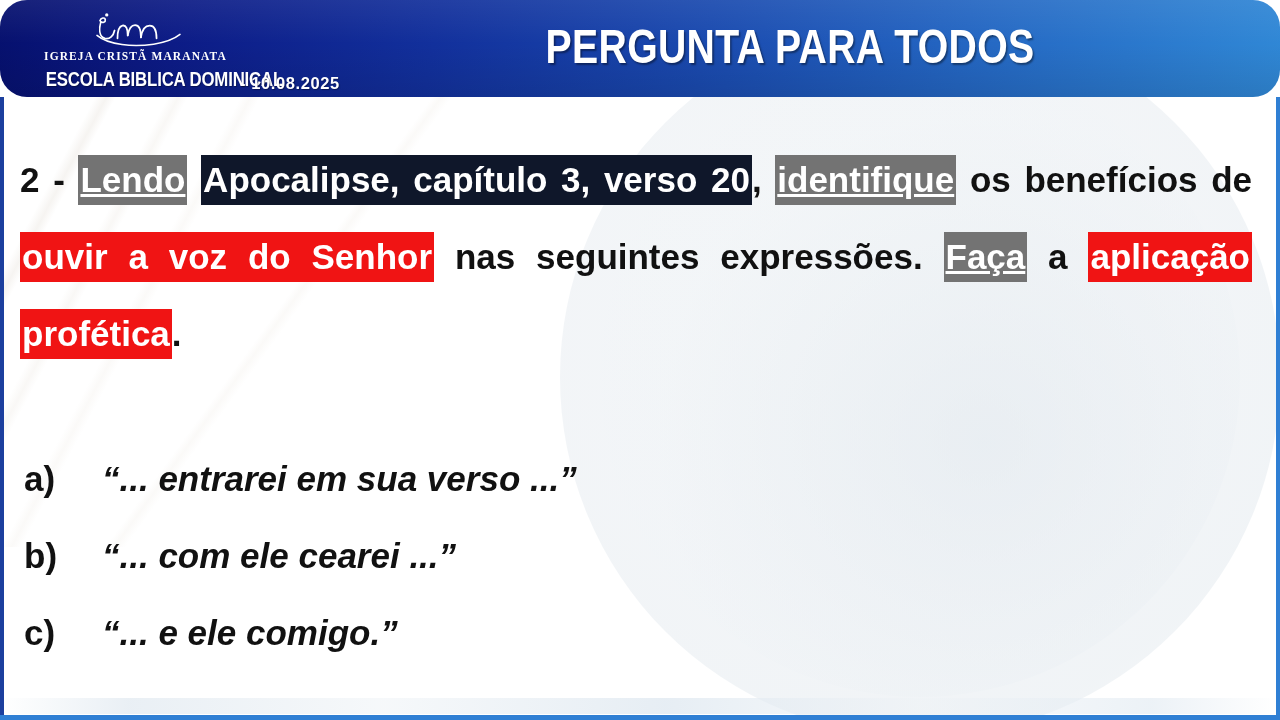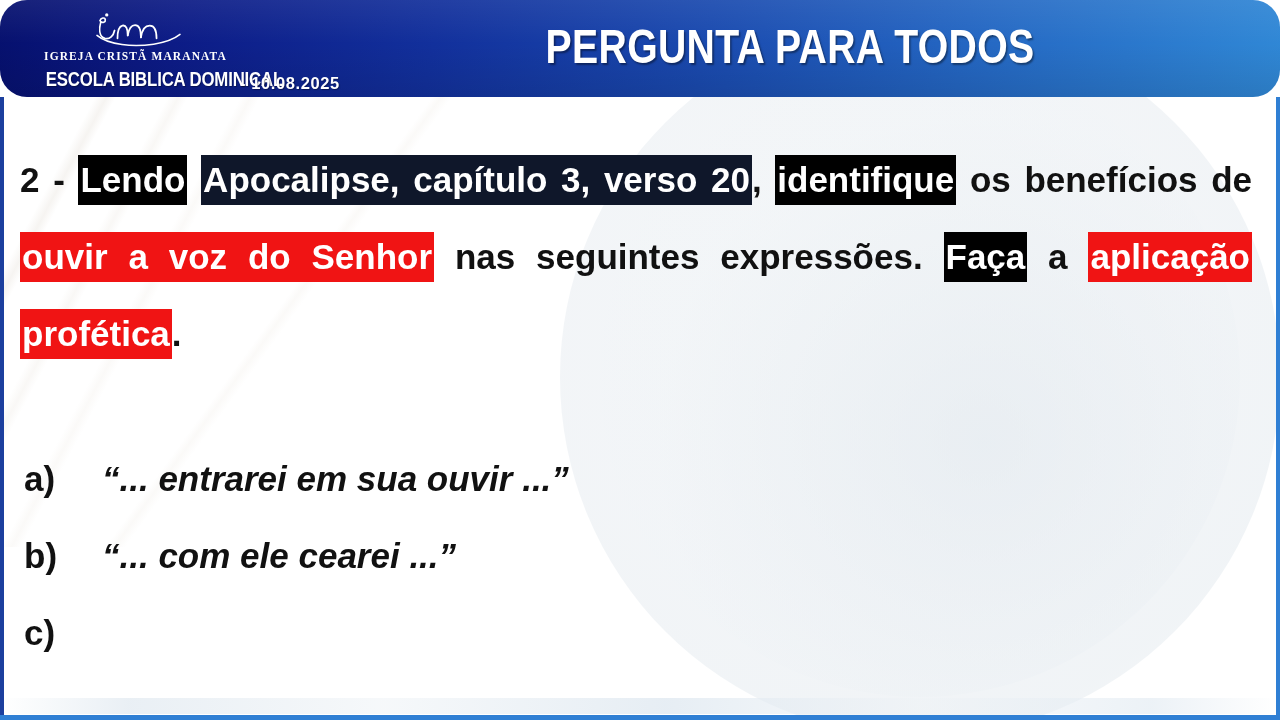--- a/index.html
+++ b/index.html
@@ -206,21 +206,21 @@
     width: 100%;
     height: 0;
   }
 
   .hl {
     color: #ffffff;
     padding: 5px 2px 6px 2px;
     box-decoration-break: clone;
     -webkit-box-decoration-break: clone;
   }
-  .hl-navy { background: #000000; }
+  .hl-navy { background: #737373; text-decoration: underline; }
   .hl-green { background: #0f172a; }
   .hl-red { background: #f01414; margin-top: 8px; }
   .plain { color: #111111; }
 
   
   #answer-list {
     margin: 10px 0 0 0;
     padding: 0;
     list-style: none;
   }
@@ -282,28 +282,29 @@
     <div id="bg-pages"></div>
     <div id="bg-shelf"></div>
 
     <div id="content">
 
       <p class="q-para"><span class="plain">2 - </span><span class="hl hl-navy">Lendo</span><span class="plain"> </span><span class="hl hl-green">Apocalipse, capítulo 3, verso 20</span><span class="plain">, </span><span class="hl hl-navy">identifique</span><span class="plain"> os benefícios de </span><span class="hl hl-red">ouvir a voz do Senhor</span><span class="plain"> nas seguintes expressões. </span><span class="hl hl-navy">Faça</span><span class="plain"> a </span><span class="hl hl-red">aplicação profética</span><span class="plain">.</span></p>
 
       <ul id="answer-list">
         <li class="ans-row">
           <span class="ans-marker">a)</span>
-          <span class="ans-text">“... entrarei em sua ouvir ...”</span>
+          <span class="ans-text">“... entrarei em sua verso ...”</span>
         </li>
         <li class="ans-row">
           <span class="ans-marker">b)</span>
           <span class="ans-text">“... com ele cearei ...”</span>
         </li>
         <li class="ans-row">
           <span class="ans-marker">c)</span>
+          <span class="ans-text">“... e ele comigo.”</span>
         </li>
       </ul>
 
     </div>
   </div>
 
   <div id="border-left"></div>
   <div id="border-right"></div>
   <div id="border-bottom"></div>
 

